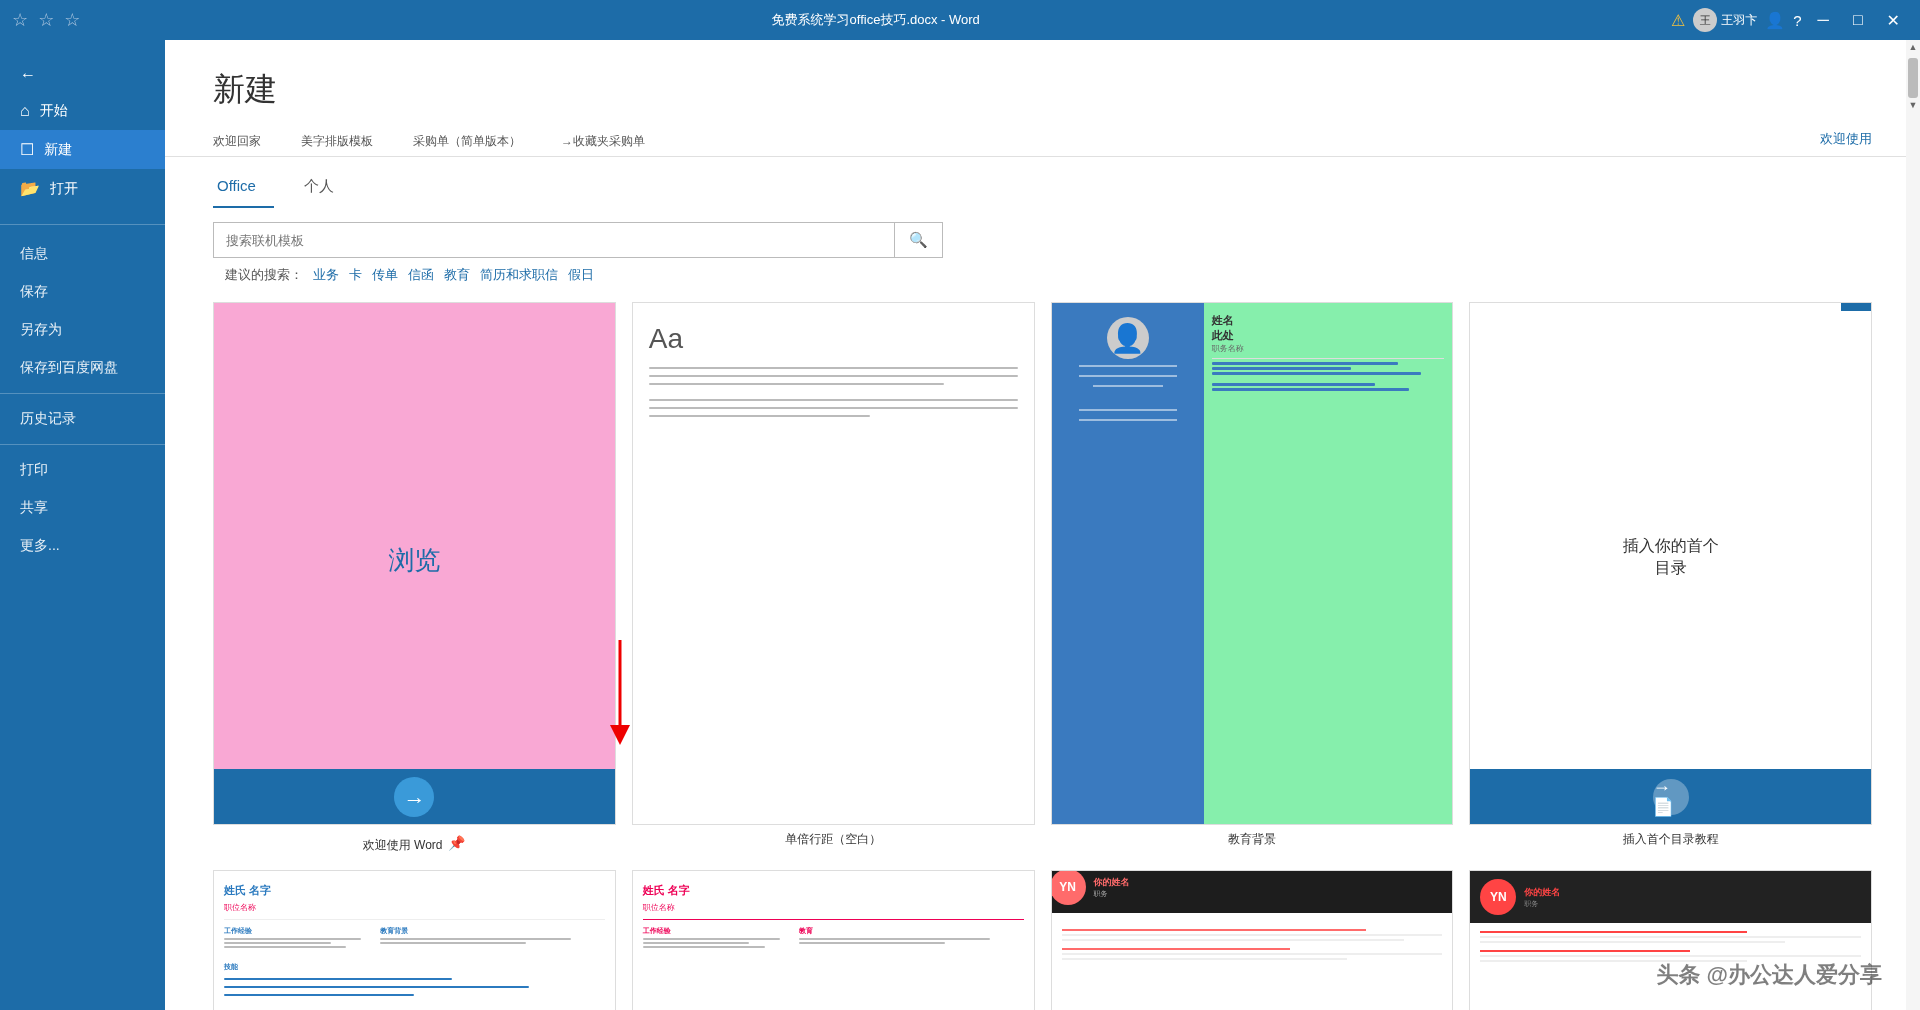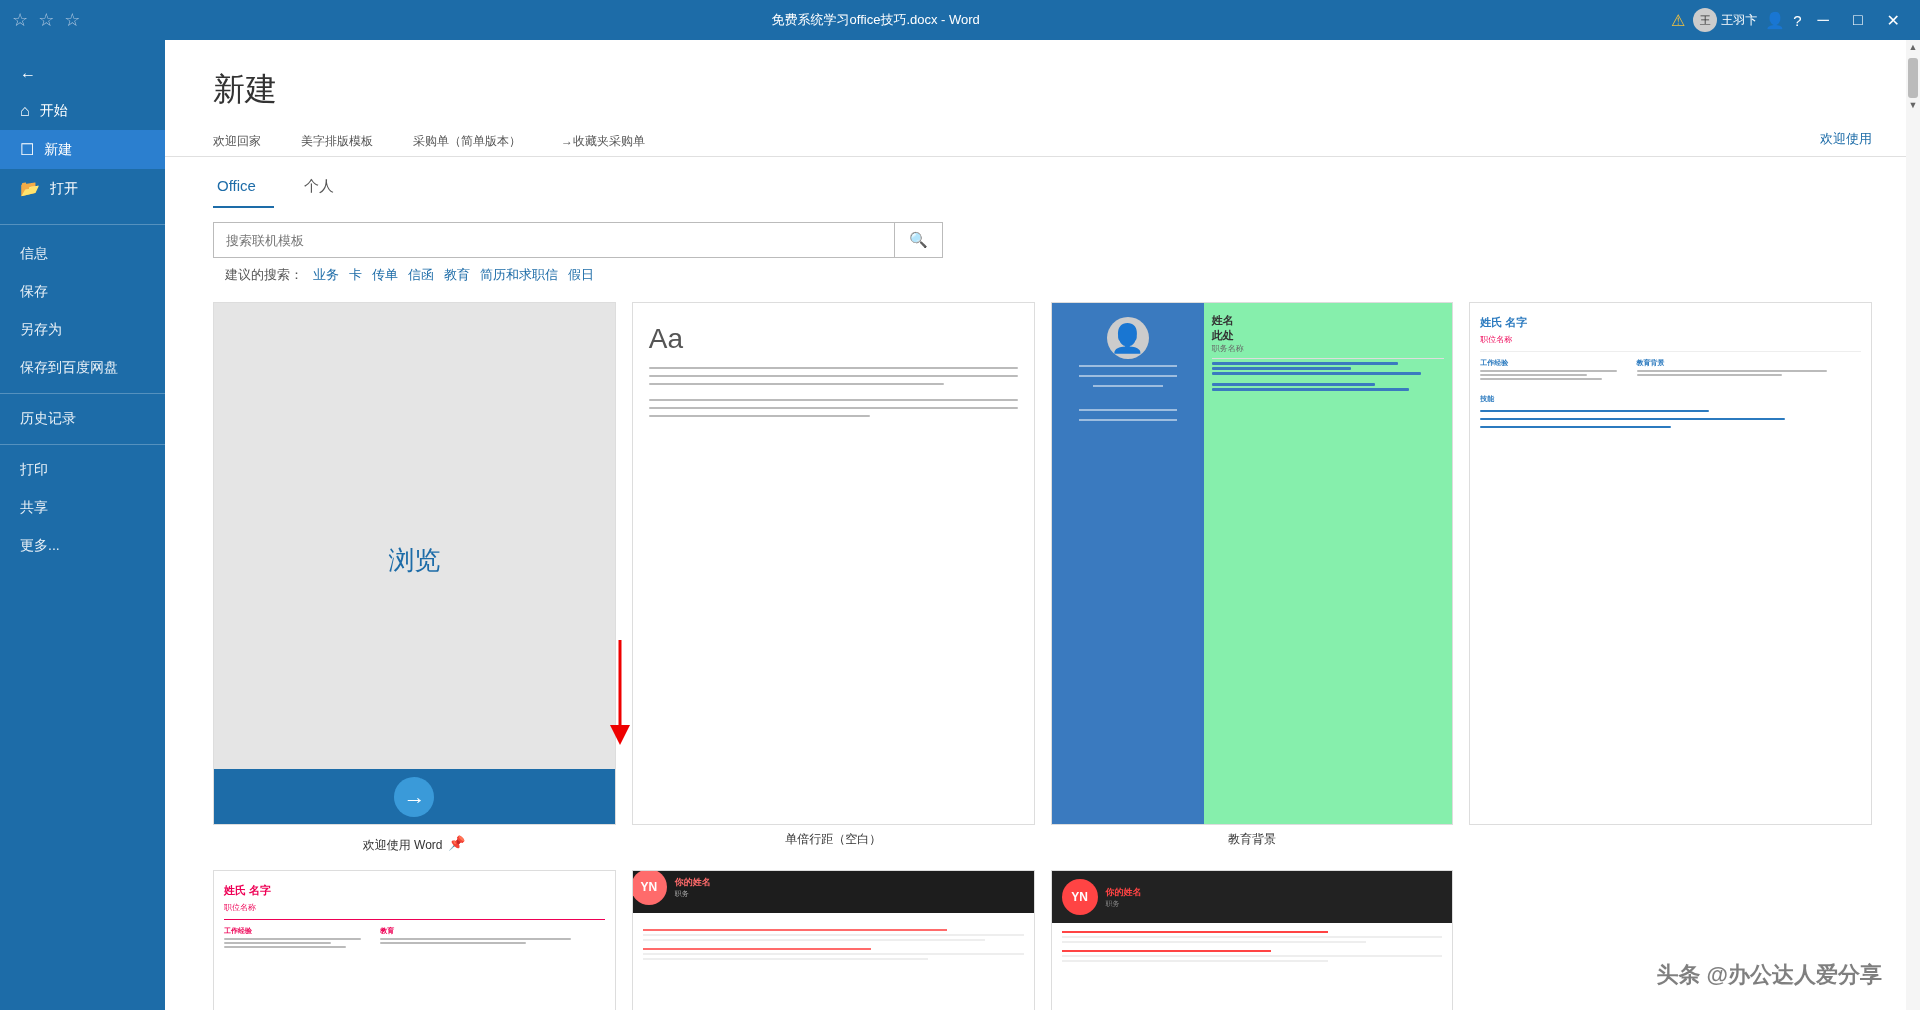--- a/index.html
+++ b/index.html
@@ -235,21 +235,21 @@
     .pin-icon {
       position: absolute;
       top: 6px;
       right: 6px;
       font-size: 14px;
       color: #555;
     }
 
     
     .tpl-welcome {
-      background: #e5e5e5;
+      background: #f9a8d4;
       position: relative;
     }
     .tpl-welcome-text {
       font-size: 26px;
       color: #1d6ca8;
       font-weight: 400;
       position: absolute;
       top: 50%;
       left: 50%;
       transform: translate(-50%, -60%);
@@ -705,20 +705,30 @@
               <div class="resume-bar" style="width:90%;"></div>
               <div style="height:6px;"></div>
               <div class="resume-bar" style="width:70%;"></div>
               <div class="resume-bar" style="width:85%;"></div>
             </div>
           </div>
         </div>
         <span class="template-name">教育背景</span>
       </div>
 
+      <div class="template-card">
+        <div class="template-thumb tpl-toc">
+          <div class="toc-badge">新型</div>
+          <div class="toc-text">插入你的首个<br>目录</div>
+          <div class="toc-footer">
+            <div class="toc-icon-circle">→📄</div>
+          </div>
+        </div>
+        <span class="template-name">插入首个目录教程</span>
+      </div>
 
       <div class="template-card">
         <div class="template-thumb">
           <div class="tpl-resume-card" style="width:100%;height:100%;">
             <div class="rc-name">姓氏 名字</div>
             <div class="rc-subtitle">职位名称</div>
             <div class="rc-line"></div>
             <div class="rc-block">
               <div class="rc-col-left">
                 <div class="rc-header">工作经验</div>

